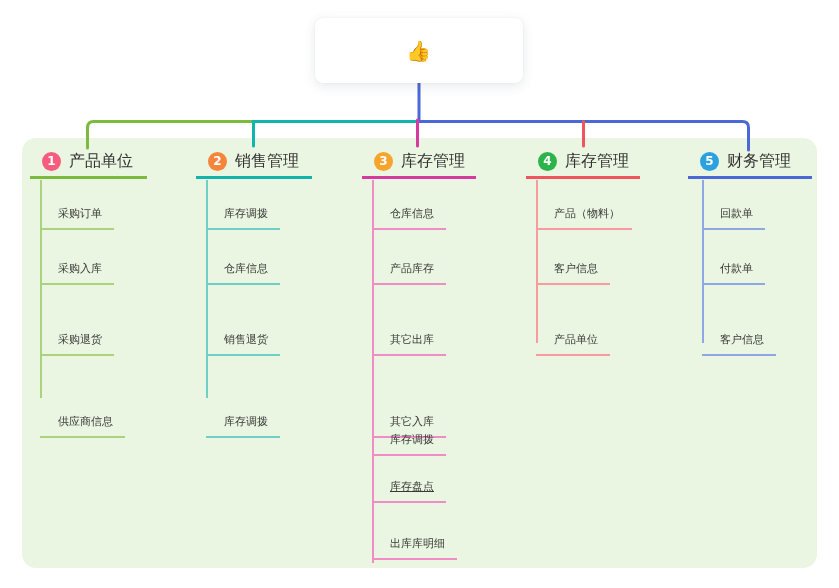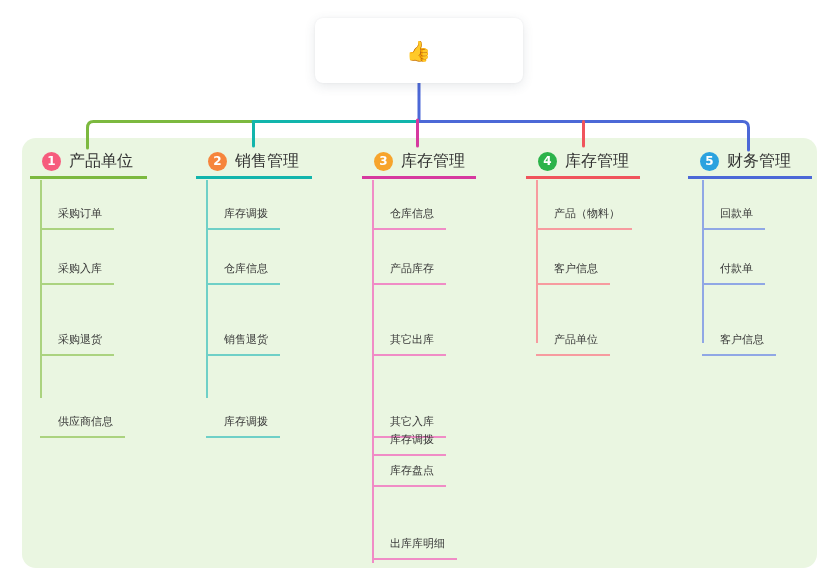--- a/index.html
+++ b/index.html
@@ -102,21 +102,21 @@
     padding: 0 12px 7px 18px;
     border-bottom: 2px solid var(--lc);
     font-size: 11px;
     color: #383838;
     white-space: nowrap;
     cursor: pointer;
     text-align: right;
   }
   .branch.b4 .child { left: 14px; }
   .r0 { top: 50px; }  .r1 { top: 105px; } .r2 { top: 176px; }
-  .r3 { top: 215px; margin-top: 43px; } .r4 { top: 276px; } .r5 { top: 307px; }
+  .r3 { top: 215px; margin-top: 43px; } .r4 { top: 276px; } .r5 { top: 323px; text-decoration: underline; }
   .r6 { top: 380px; }
   .b0 { left: 30px;  width: 117px; }
   .b1 { left: 196px; width: 116px; }
   .b2 { left: 362px; width: 114px; }
   .b3 { left: 526px; width: 114px; }
   .b4 { left: 688px; width: 124px; }
 </style>
 </head>
 <body>
 

